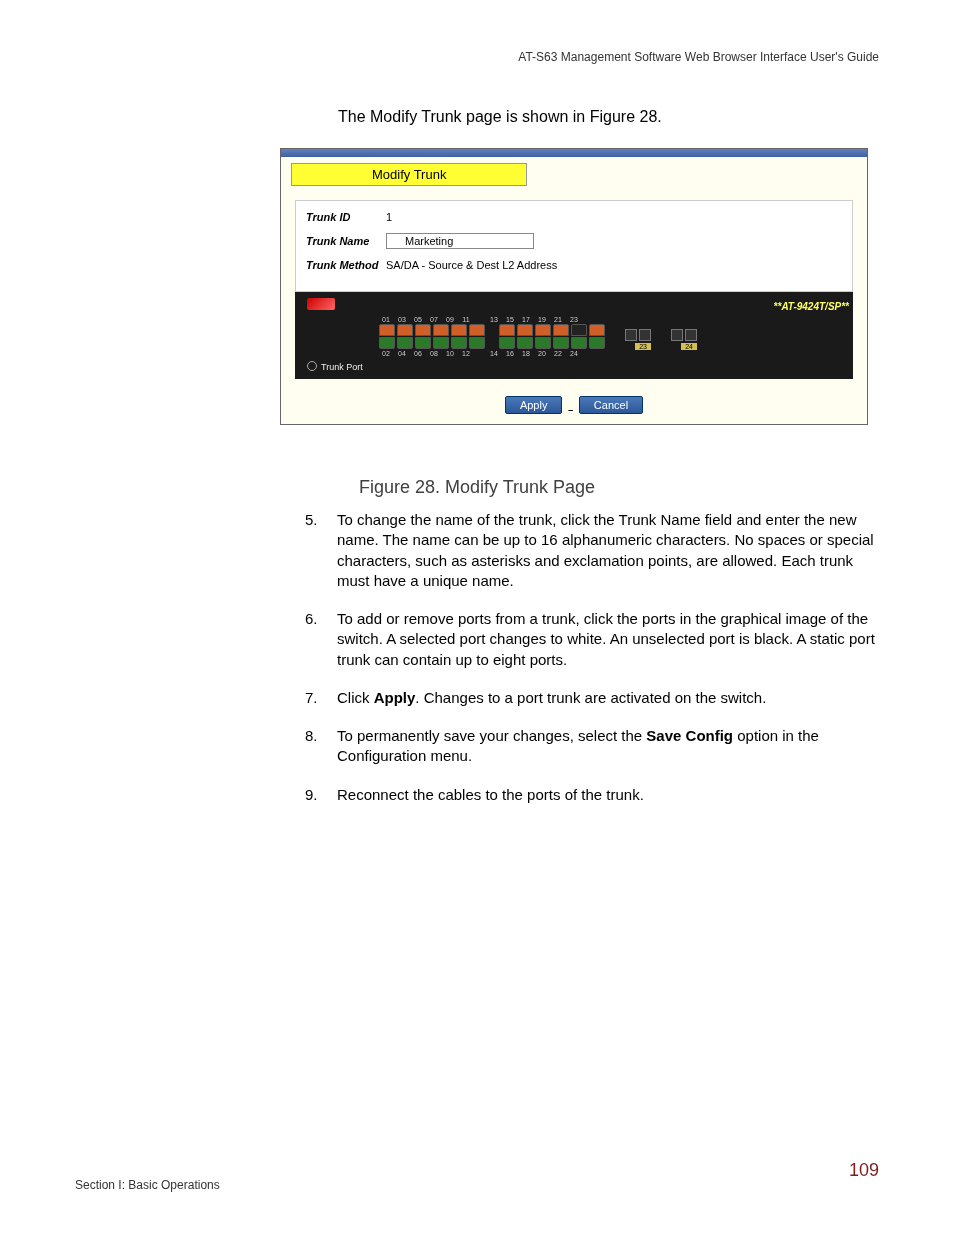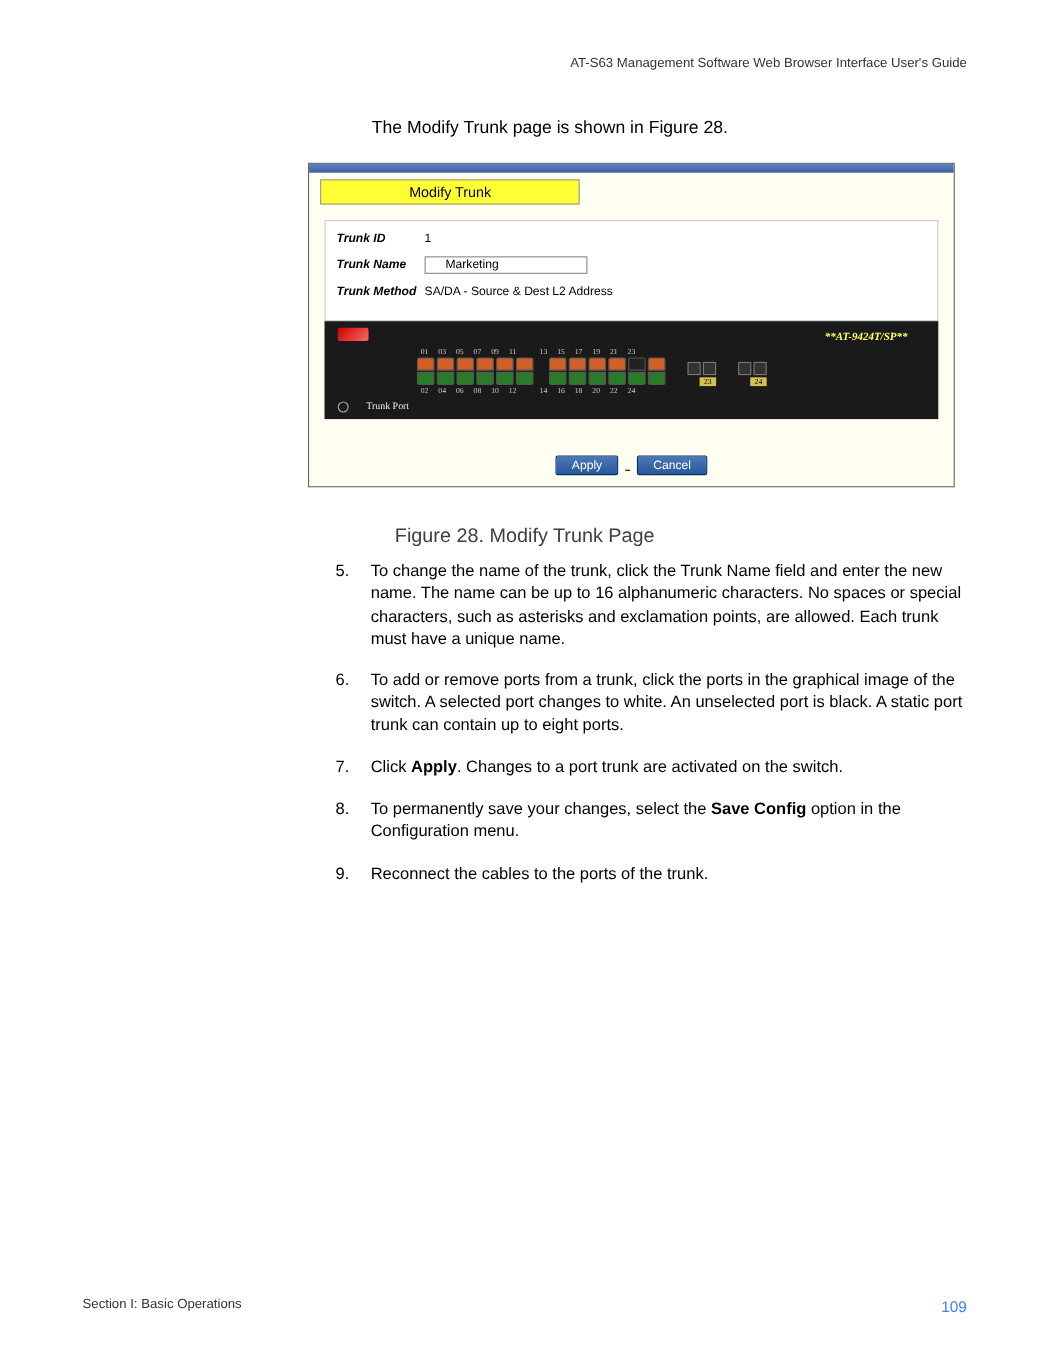--- a/index.html
+++ b/index.html
@@ -69,25 +69,24 @@
     font-size: 11px;
   }
   .text-input {
     font-size: 11px;
     padding: 1px 18px;
     border: 1px solid #888;
     width: 110px;
   }
   .switch-area {
     background: #1a1a1a;
-    margin: 0 14px 24px 14px;
-    padding: 6px 28px 6px 12px;
+    margin: 0 14px 8px 14px;
+    padding: 6px 4px 6px 12px;
     color: #fff;
     position: relative;
-    font-family: Liberation Serif, serif;
   }
   .switch-top-row {
     display: flex;
     justify-content: space-between;
     align-items: center;
   }
   .logo {
     width: 28px;
     height: 12px;
     background: linear-gradient(135deg, #c00, #f66);
@@ -161,22 +160,22 @@
     display: flex;
     align-items: flex-end;
   }
   .radio-legend {
     font-size: 9px;
     color: #eee;
     margin-top: 4px;
   }
   .radio-legend div {
     display: flex;
-    align-items: flex-end;
-    gap: 16px;
+    align-items: flex-start;
+    gap: 4px;
     line-height: 12px;
   }
   .radio-dot {
     width: 8px;
     height: 8px;
     border-radius: 50%;
     border: 1px solid #aaa;
     display: inline-block;
   }
   .radio-dot.selected::after {
@@ -239,24 +238,24 @@
   }
   .footer-left {
     position: absolute;
     bottom: 43px;
     left: 75px;
     font-size: 12px;
     color: #333;
   }
   .footer-right {
     position: absolute;
-    bottom: 39px;
+    bottom: 54px;
     right: 75px;
-    font-size: 14px;
-    color: #3b82f6;
+    font-size: 18px;
+    color: #7f1d1d;
   }
   b { font-weight: bold; }
 </style>
 </head>
 <body>
 
 <div class="page-header">AT-S63 Management Software Web Browser Interface User's Guide</div>
 
 <div class="intro-text">The Modify Trunk page is shown in Figure 28.</div>
 

